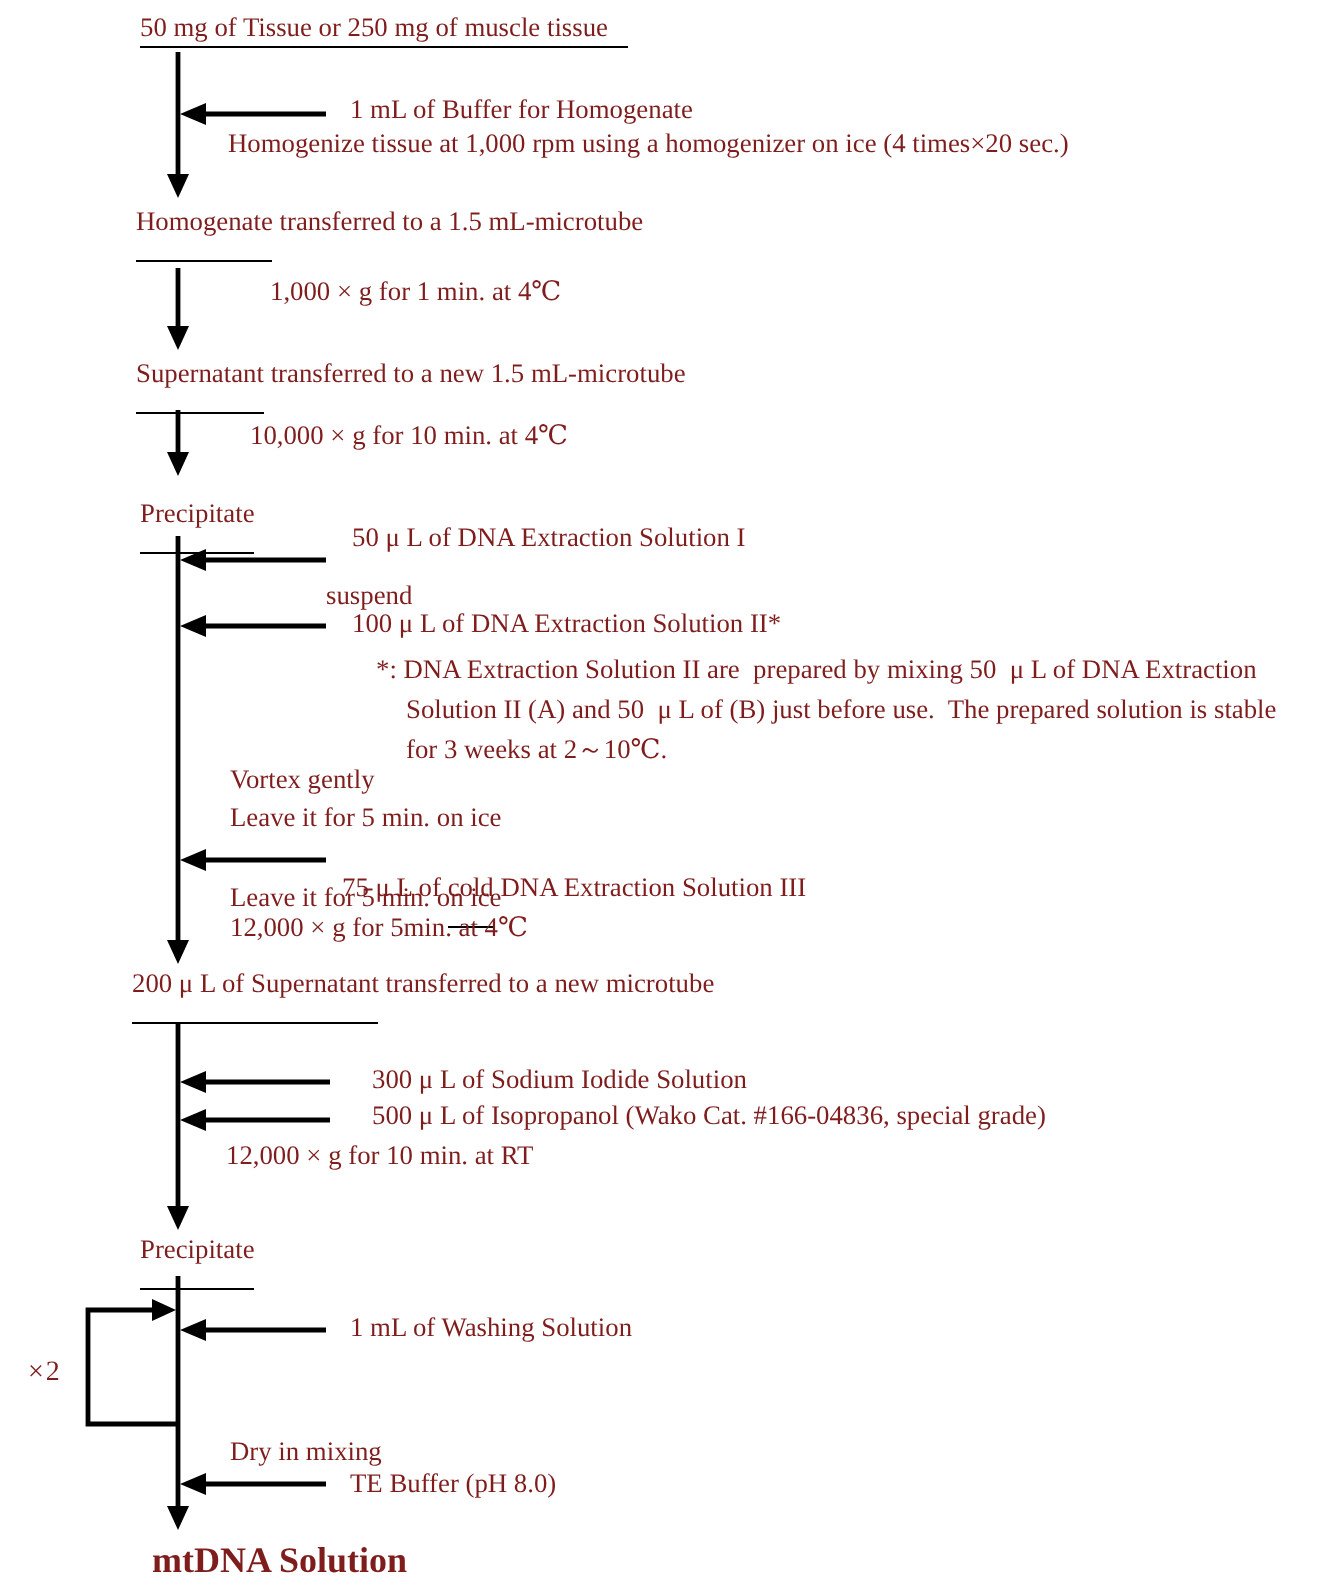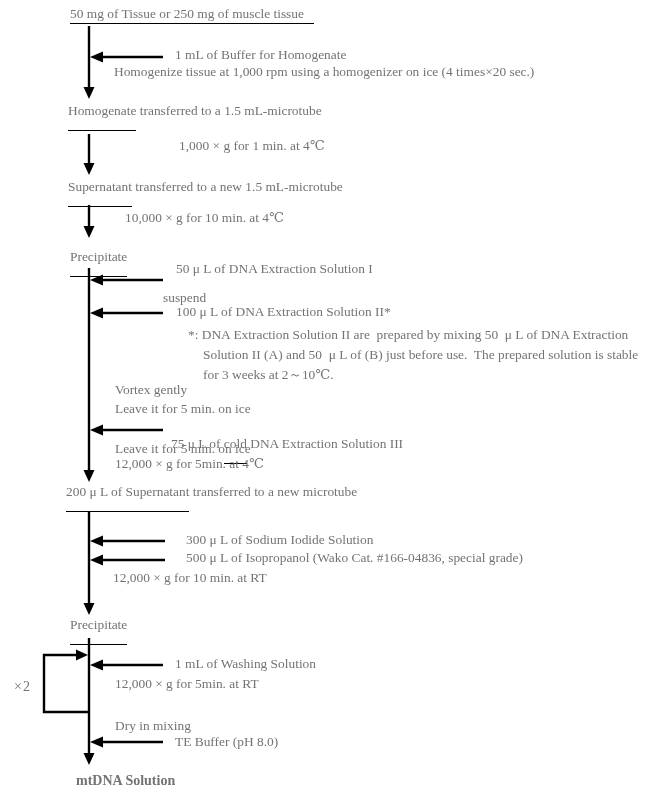--- a/index.html
+++ b/index.html
@@ -2,32 +2,32 @@
 <html><head>
 <meta charset="utf-8">
 <style>
   html,body{margin:0;padding:0;background:#fff;}
   .page{
     position:relative;
     width:666px;height:798px;
     background:#ffffff;
     font-family:"Liberation Serif","DejaVu Serif",serif;
     font-size:13.4px;
-    color:#737373;
+    color:#7f1d1d;
     overflow:hidden;
   }
   .page svg{position:absolute;left:0;top:0;}
   .t{
     position:absolute;
     white-space:pre;
     line-height:17px;
   }
   .u{border-bottom:1.4px solid #000;padding-bottom:12px;}
   .src{border-bottom:1.4px solid #000;padding-right:10px;padding-bottom:2px;}
-  .bold{font-weight:bold;font-size:14px;}
+  .bold{font-weight:bold;font-size:18px;}
   .x2{font-size:14px;letter-spacing:1px;}
 </style>
 </head>
 <body>
 
 <div class="page">
 
   <svg width="666" height="798" viewBox="0 0 666 798">
     <g stroke="#000" stroke-width="2.4" fill="none">
 
@@ -71,21 +71,21 @@
     </g>
   </svg>
 
   <div class="t" style="left:70px;top:5px;"><span class="src">50 mg of Tissue or 250 mg of muscle tissue</span></div>
 
   <div class="t" style="left:175px;top:46px;">1 mL of Buffer for Homogenate</div>
   <div class="t" style="left:114px;top:63px;">Homogenize tissue at 1,000 rpm using a homogenizer on ice (4 times×20 sec.)</div>
 
   <div class="t" style="left:68px;top:102px;"><span class="u">Homogenate</span><span> transferred to a 1.5 mL-microtube</span></div>
 
-  <div class="t" style="left:135px;top:137px;margin-left:44px;">1,000 × g for 1 min. at 4℃</div>
+  <div class="t" style="left:135px;top:137px;">1,000 × g for 1 min. at 4℃</div>
 
   <div class="t" style="left:68px;top:178px;"><span class="u">Supernatant</span><span> transferred to a new 1.5 mL-microtube</span></div>
 
   <div class="t" style="left:125px;top:209px;">10,000 × g for 10 min. at 4℃</div>
 
   <div class="t" style="left:70px;top:248px;"><span class="u">Precipitate</span></div>
 
   <div class="t" style="left:176px;top:260px;">50 μ L of DNA Extraction Solution I</div>
   <div class="t" style="left:115px;top:289px;margin-left:48px;">suspend</div>
   <div class="t" style="left:176px;top:303px;">100 μ L of DNA Extraction Solution II*</div>
@@ -104,21 +104,20 @@
 
   <div class="t" style="left:66px;top:483px;"><span class="u">200 μ L of Supernatant</span><span> transferred to a new microtube</span></div>
 
   <div class="t" style="left:186px;top:531px;">300 μ L of Sodium Iodide Solution</div>
   <div class="t" style="left:186px;top:549px;text-align:center;">500 μ L of Isopropanol (Wako Cat. #166-04836, special grade)</div>
   <div class="t" style="left:113px;top:569px;">12,000 × g for 10 min. at RT</div>
 
   <div class="t" style="left:70px;top:616px;"><span class="u">Precipitate</span></div>
 
   <div class="t" style="left:175px;top:655px;">1 mL of Washing Solution</div>
-  <div class="t" style="left:115px;top:675px;">12,000 × g for 5min. at RT</div>
   <div class="t x2" style="left:14px;top:678px;">×2</div>
 
   <div class="t" style="left:115px;top:717px;">Dry in mixing</div>
   <div class="t" style="left:175px;top:733px;text-align:right;">TE Buffer (pH 8.0)</div>
 
   <div class="t bold" style="left:76px;top:772px;">mtDNA Solution</div>
 
 </div>
 
 </body></html>

